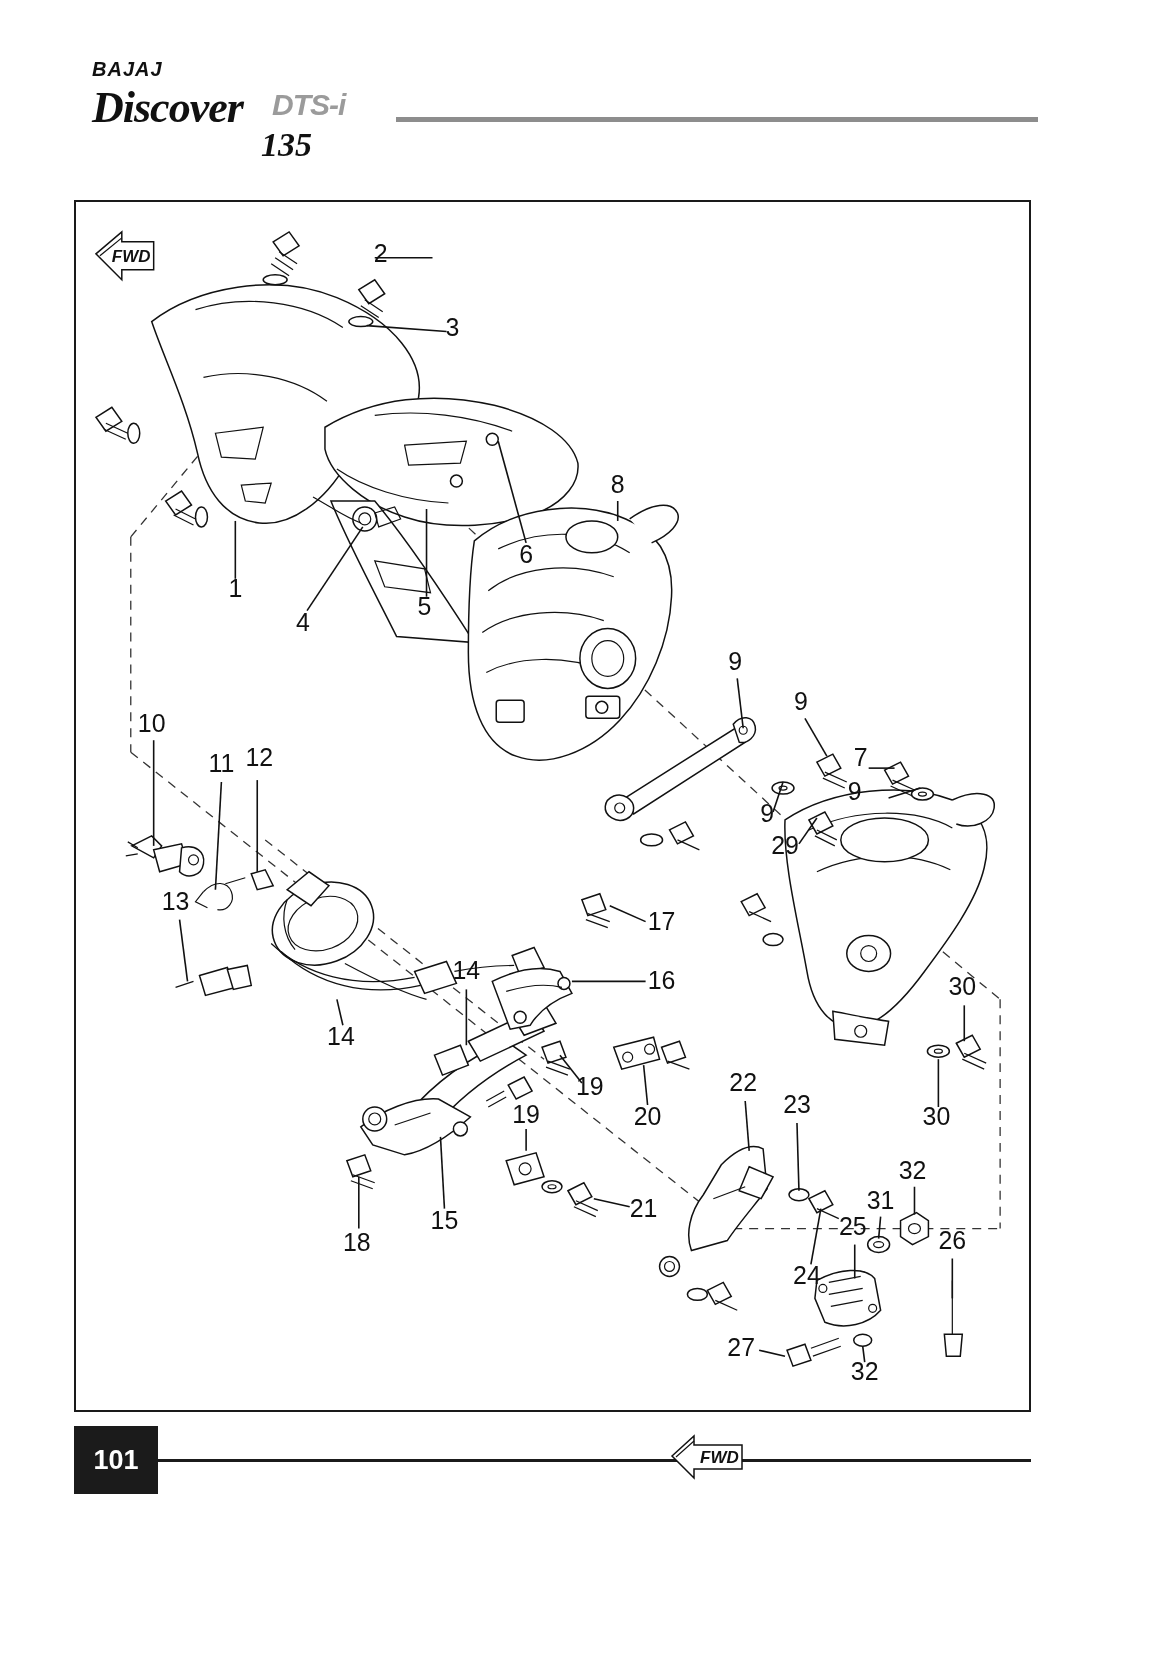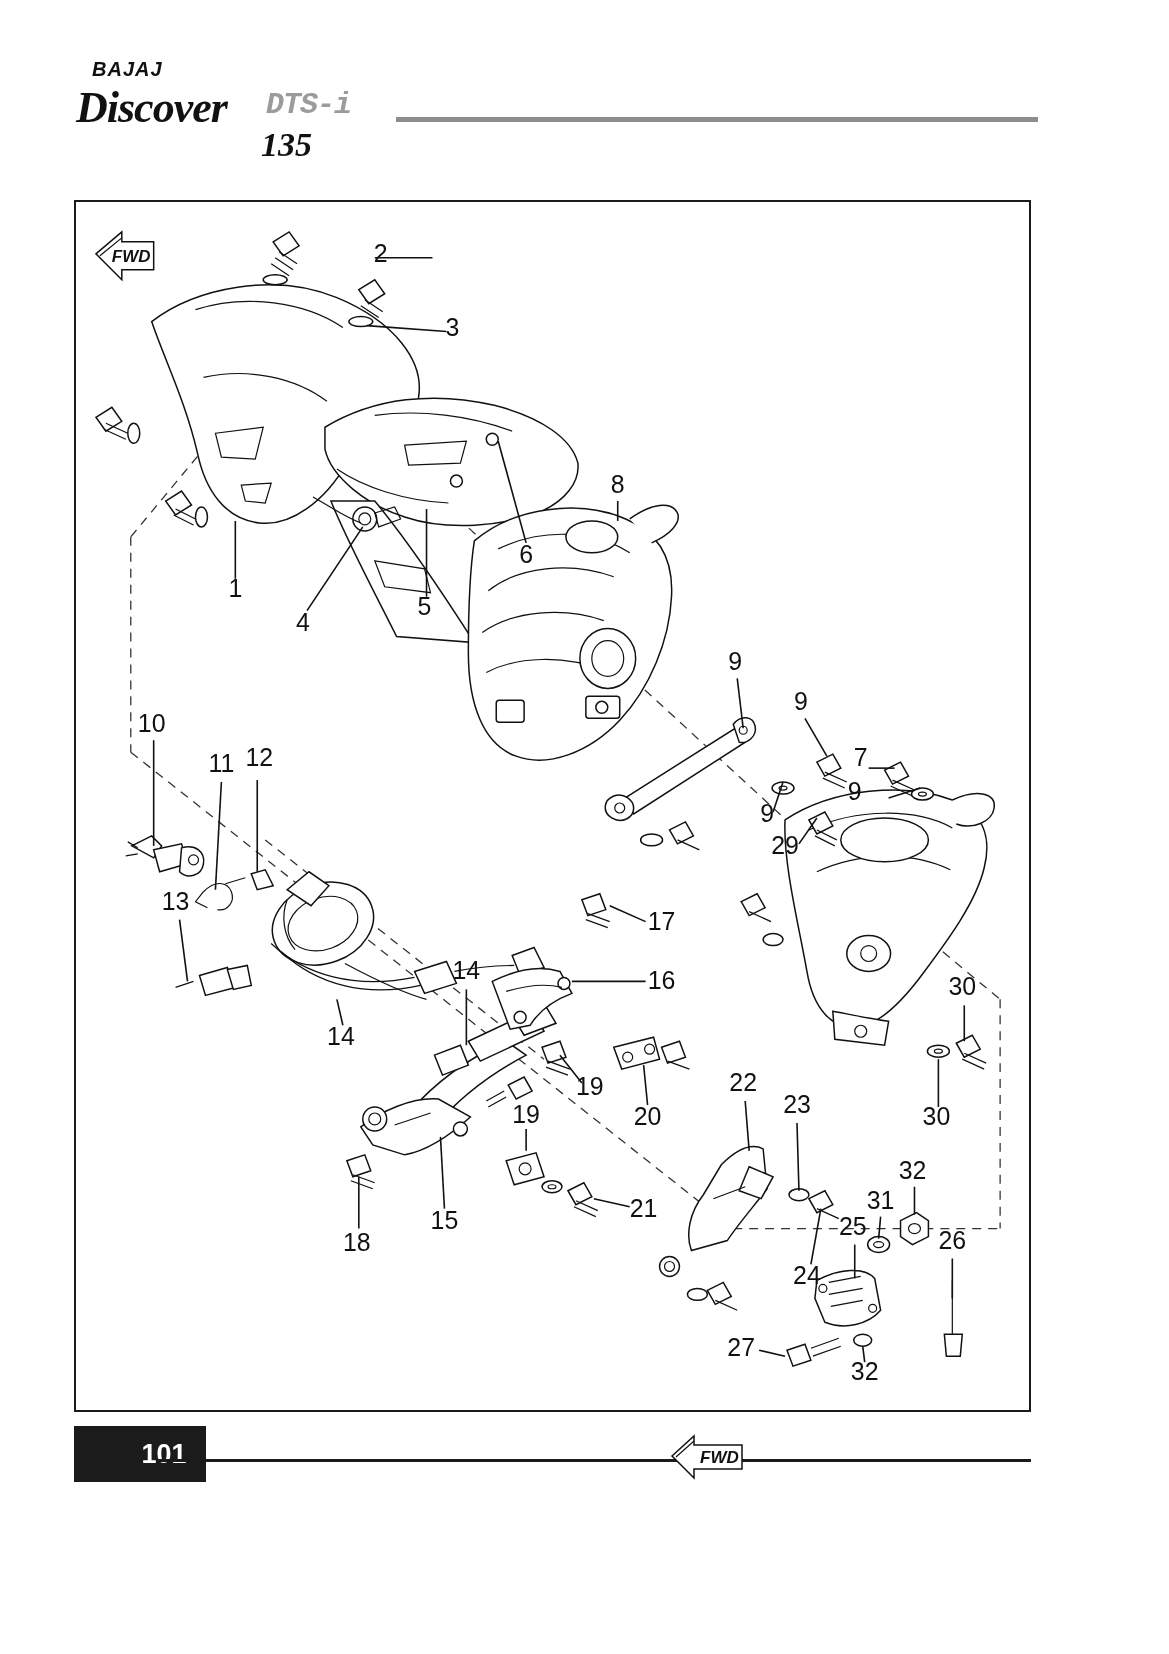--- a/index.html
+++ b/index.html
@@ -33,39 +33,39 @@
     top: 0px;
     font-size: 20px;
     font-weight: bold;
     font-style: italic;
     letter-spacing: 1px;
     color: #111;
     font-family: "Liberation Sans", sans-serif;
   }
   #brand-model {
     position: absolute;
-    left: 0px;
+    left: 16px;
     top: 24px;
     font-size: 44px;
     font-weight: bold;
     font-style: italic;
     color: #111;
     letter-spacing: -1px;
     font-family: "Liberation Serif", serif;
   }
   #brand-dtsi {
     position: absolute;
-    left: 190px;
+    left: 196px;
     top: 30px;
     font-size: 30px;
     font-weight: bold;
     font-style: italic;
     color: #9b9b9b;
     letter-spacing: -1px;
-    font-family: Liberation Mono, monospace;
+    font-family: Liberation Sans, sans-serif;
   }
   #brand-135 {
     position: absolute;
     left: 185px;
     top: 68px;
     font-size: 34px;
     font-weight: bold;
     font-style: italic;
     color: #111;
     font-family: "Liberation Serif", serif;
@@ -97,29 +97,28 @@
     width: 100%;
     height: 100%;
   }
 
   
   #page-number-box {
     position: absolute;
     left: 74px;
     top: 1426px;
     width: 84px;
-    height: 56px;
+    height: 68px;
     background: #1b1b1b;
     color: #ffffff;
     display: flex;
     align-items: center;
     justify-content: center;
     font-size: 27px;
     font-weight: bold;
-    padding-left: 48px;
   }
   #footer-rule {
     position: absolute;
     left: 158px;
     top: 1459px;
     width: 873px;
     height: 3px;
     background: #1b1b1b;
   }
   #footer-fwd {

